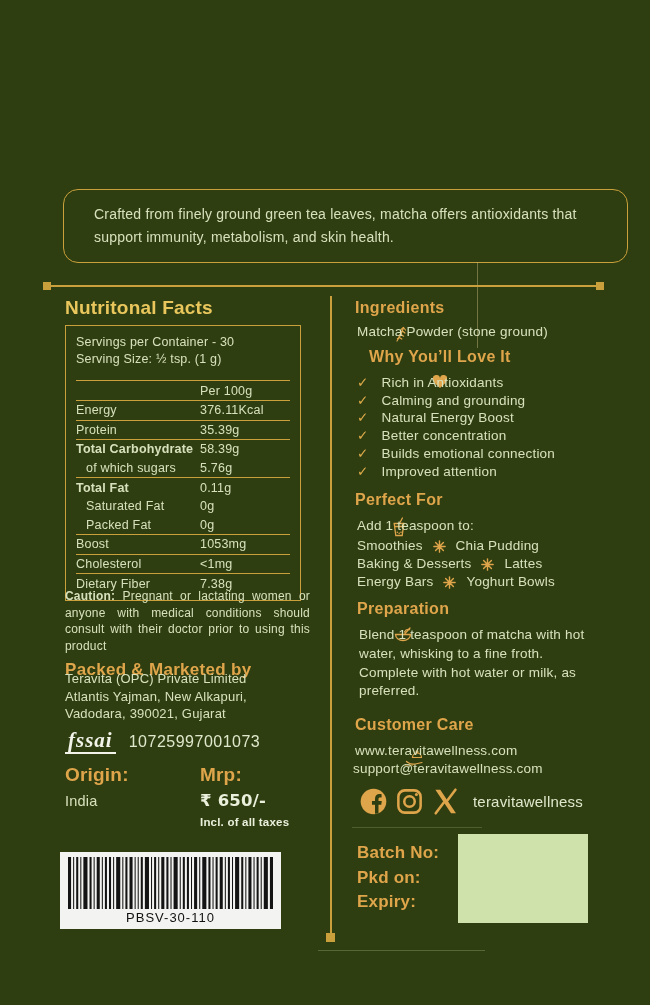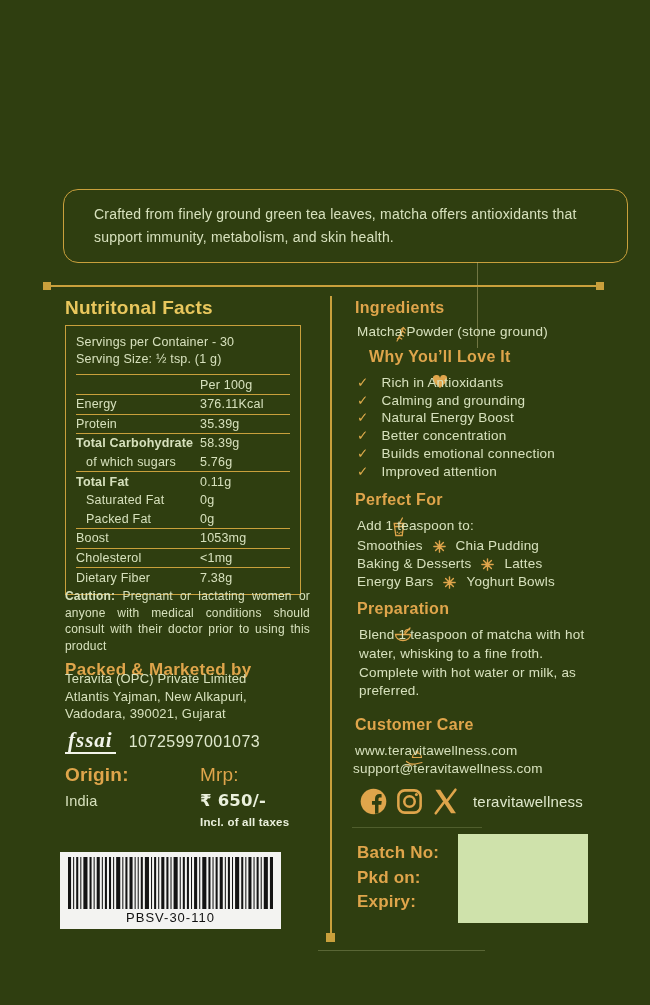--- a/index.html
+++ b/index.html
@@ -30,21 +30,21 @@
   .faint-bottom-line{left:318px;top:950px;width:167px;height:1px;background:rgba(200,210,150,.28);}
 
   
   .nutri-title{left:65px;top:297px;font-size:19px;font-weight:700;color:#e9c75d;}
   .nutri-table{
     left:65px;top:325px;width:214px;
     border:1.5px solid #c9a03c;
     padding:8px 10px 7px 10px;
     font-size:12.5px;color:#d7e1bd;
   }
-  .nt-serving{line-height:17px;padding-bottom:6px;border-bottom:1.5px solid #c9a03c;}
+  .nt-serving{line-height:17px;padding-bottom:12px;border-bottom:1.5px solid #c9a03c;}
   .nt-row{display:flex;align-items:center;height:18.6px;}
   .nt-row .lbl{flex:1;white-space:nowrap;}
   .nt-row .val{width:90px;text-align:left;white-space:nowrap;}
   .nt-sep{border-bottom:1.5px solid #c9a03c;}
   .nt-indent .lbl{padding-left:10px;}
   .nt-bold .lbl{font-weight:700;}
   .nt-head{height:19px;}
 
   .caution{left:65px;top:588px;width:245px;font-size:12px;line-height:16.5px;text-align:justify;}
   .caution .cl{font-weight:700;}
@@ -55,21 +55,21 @@
   .fssai-row{left:65px;top:729px;display:flex;align-items:center;gap:13px;}
   .fssai-logo{
     font-family:"Liberation Serif","DejaVu Serif",serif;
     font-style:italic;font-weight:700;font-size:21px;color:#f2f4ea;
     border-bottom:2px solid #f2f4ea;padding:0 3px 1px 3px;line-height:22px;letter-spacing:1px;
   }
   .fssai-num{font-size:16px;color:#dfe8cc;letter-spacing:.5px;}
 
   .origin-label{left:65px;top:764px;font-size:19px;font-weight:700;color:#dfa54b;}
   .origin-value{left:65px;top:793px;font-size:14.5px;}
-  .mrp-label{left:200px;top:764px;font-size:19px;font-weight:400;color:#dfa54b;}
+  .mrp-label{left:200px;top:764px;font-size:19px;font-weight:700;color:#dfa54b;}
   .mrp-value{left:200px;top:791px;font-size:16.5px;font-weight:700;color:#eaf0dc;font-family:"DejaVu Sans","Liberation Sans",sans-serif;}
   .mrp-note{left:200px;top:816px;font-size:11.5px;font-weight:700;color:#eaf0dc;text-align:right;}
 
   .barcode{left:60px;top:852px;width:221px;height:77px;background:#f3f3f1;
     display:flex;flex-direction:column;align-items:center;}
   .barcode svg{display:block;width:205px;height:52px;margin-top:5px;}
   .barcode-text{font-size:13px;color:#111;letter-spacing:1px;line-height:17px;}
 
   
   .sec-title{font-size:16px;font-weight:700;color:#dfa54b;display:flex;align-items:center;gap:8px;letter-spacing:.3px;flex-direction:column;}

